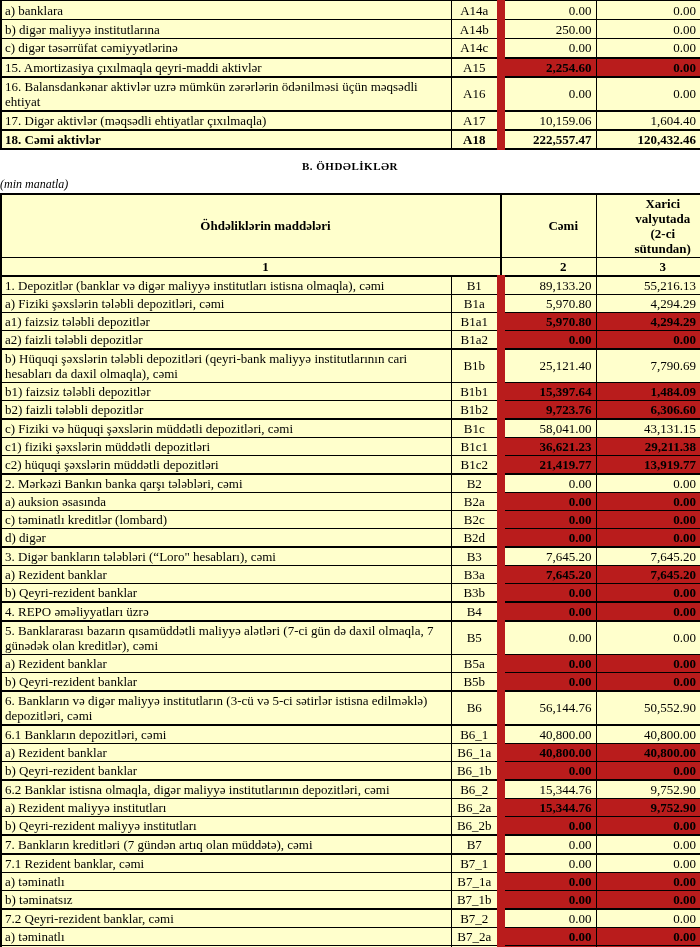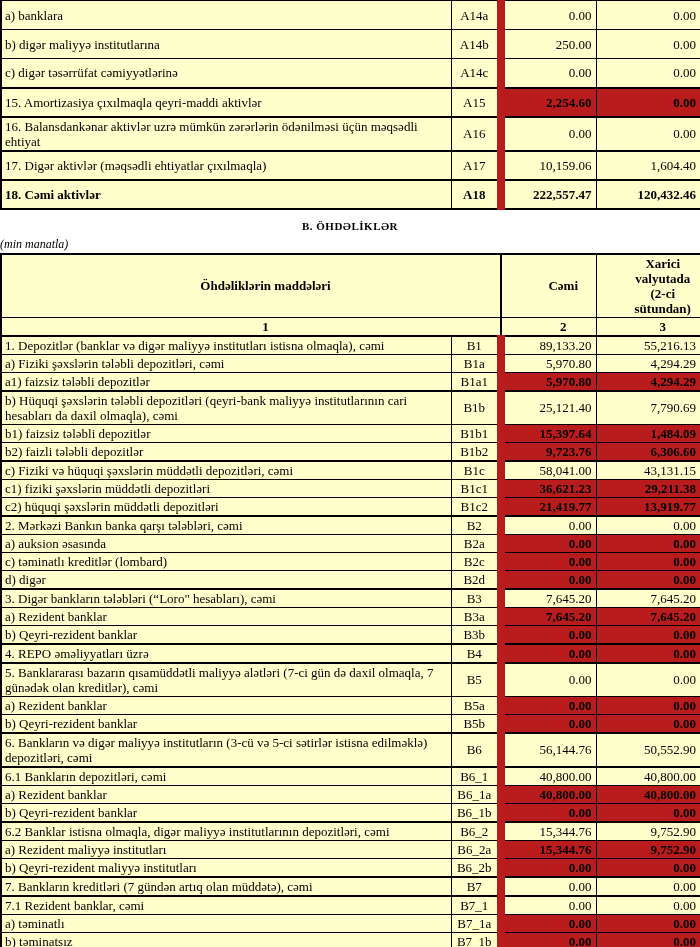--- a/index.html
+++ b/index.html
@@ -24,21 +24,21 @@
   .c-fx   { width: 105px; }
   .grid td, .grid th {
     border: 1px solid #000;
     font-size: 13px;
     line-height: 15px;
     padding: 1px 3px;
     overflow: hidden;
     vertical-align: middle;
     background: #FFFFCC;
   }
-  .grid.top td { height: 29px; }
+  .grid.top td { height: 19px; }
   .grid.main td { height: 18px; }
   td.lbl { text-align: left; }
   .ind0 { padding-left: 4px; }
   .ind1 { padding-left: 15px; }
   .ind2 { padding-left: 28px; }
   td.code { text-align: center; border-right: 8px solid #b91c1c; }
   td.num  { text-align: right; padding-right: 4px; }
   td.wht  { background: #b91c1c; font-weight: bold; }
   tr.mtb td { border-top: 2px solid #000; }
   tr.bold td { font-weight: bold; }
@@ -158,20 +158,26 @@
           <td class="code">B1a</td>
           <td class="num">5,970.80</td>
           <td class="num">4,294.29</td>
         </tr>
         <tr>
           <td class="lbl ind2">a1) faizsiz tələbli depozitlər</td>
           <td class="code">B1a1</td>
           <td class="num wht">5,970.80</td>
           <td class="num wht">4,294.29</td>
         </tr>
+        <tr>
+          <td class="lbl ind2">a2) faizli tələbli depozitlər</td>
+          <td class="code">B1a2</td>
+          <td class="num wht">0.00</td>
+          <td class="num wht">0.00</td>
+        </tr>
         <tr class="mtb">
           <td class="lbl ind1">b) Hüquqi şəxslərin tələbli depozitləri (qeyri-bank maliyyə institutlarının cari hesabları da daxil olmaqla), cəmi</td>
           <td class="code">B1b</td>
           <td class="num">25,121.40</td>
           <td class="num">7,790.69</td>
         </tr>
         <tr>
           <td class="lbl ind2">b1) faizsiz tələbli depozitlər</td>
           <td class="code">B1b1</td>
           <td class="num wht">15,397.64</td>

